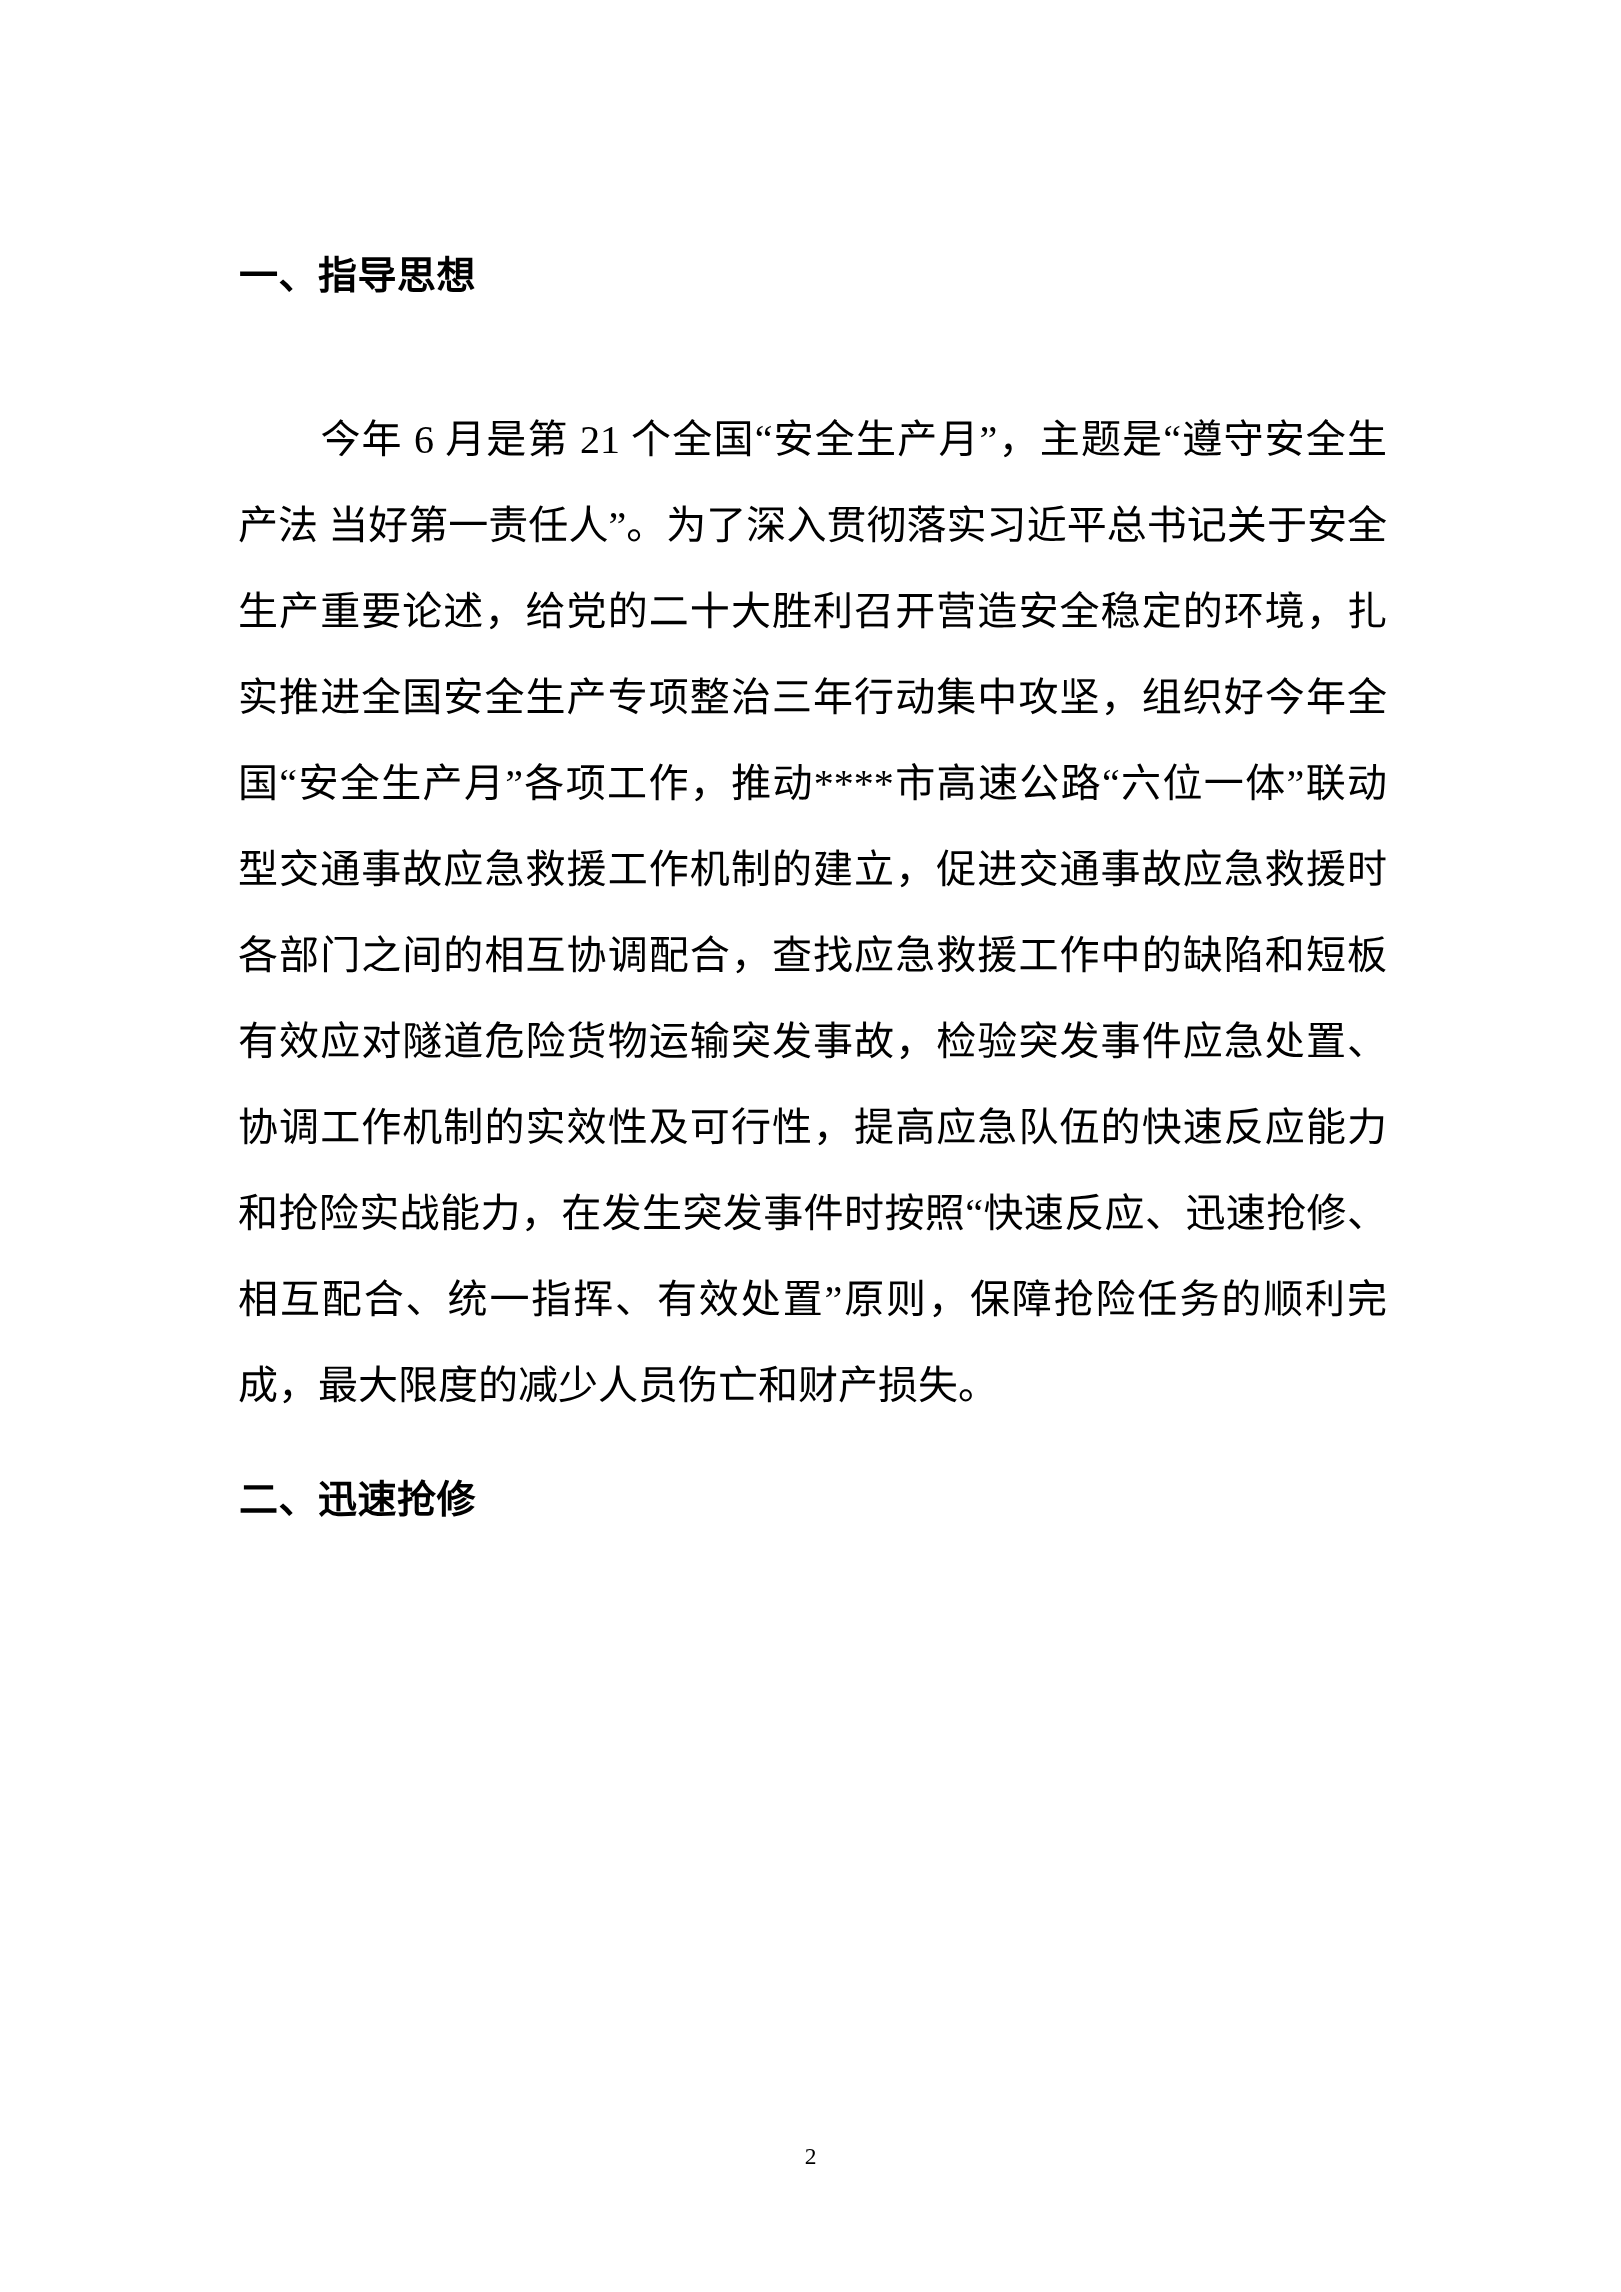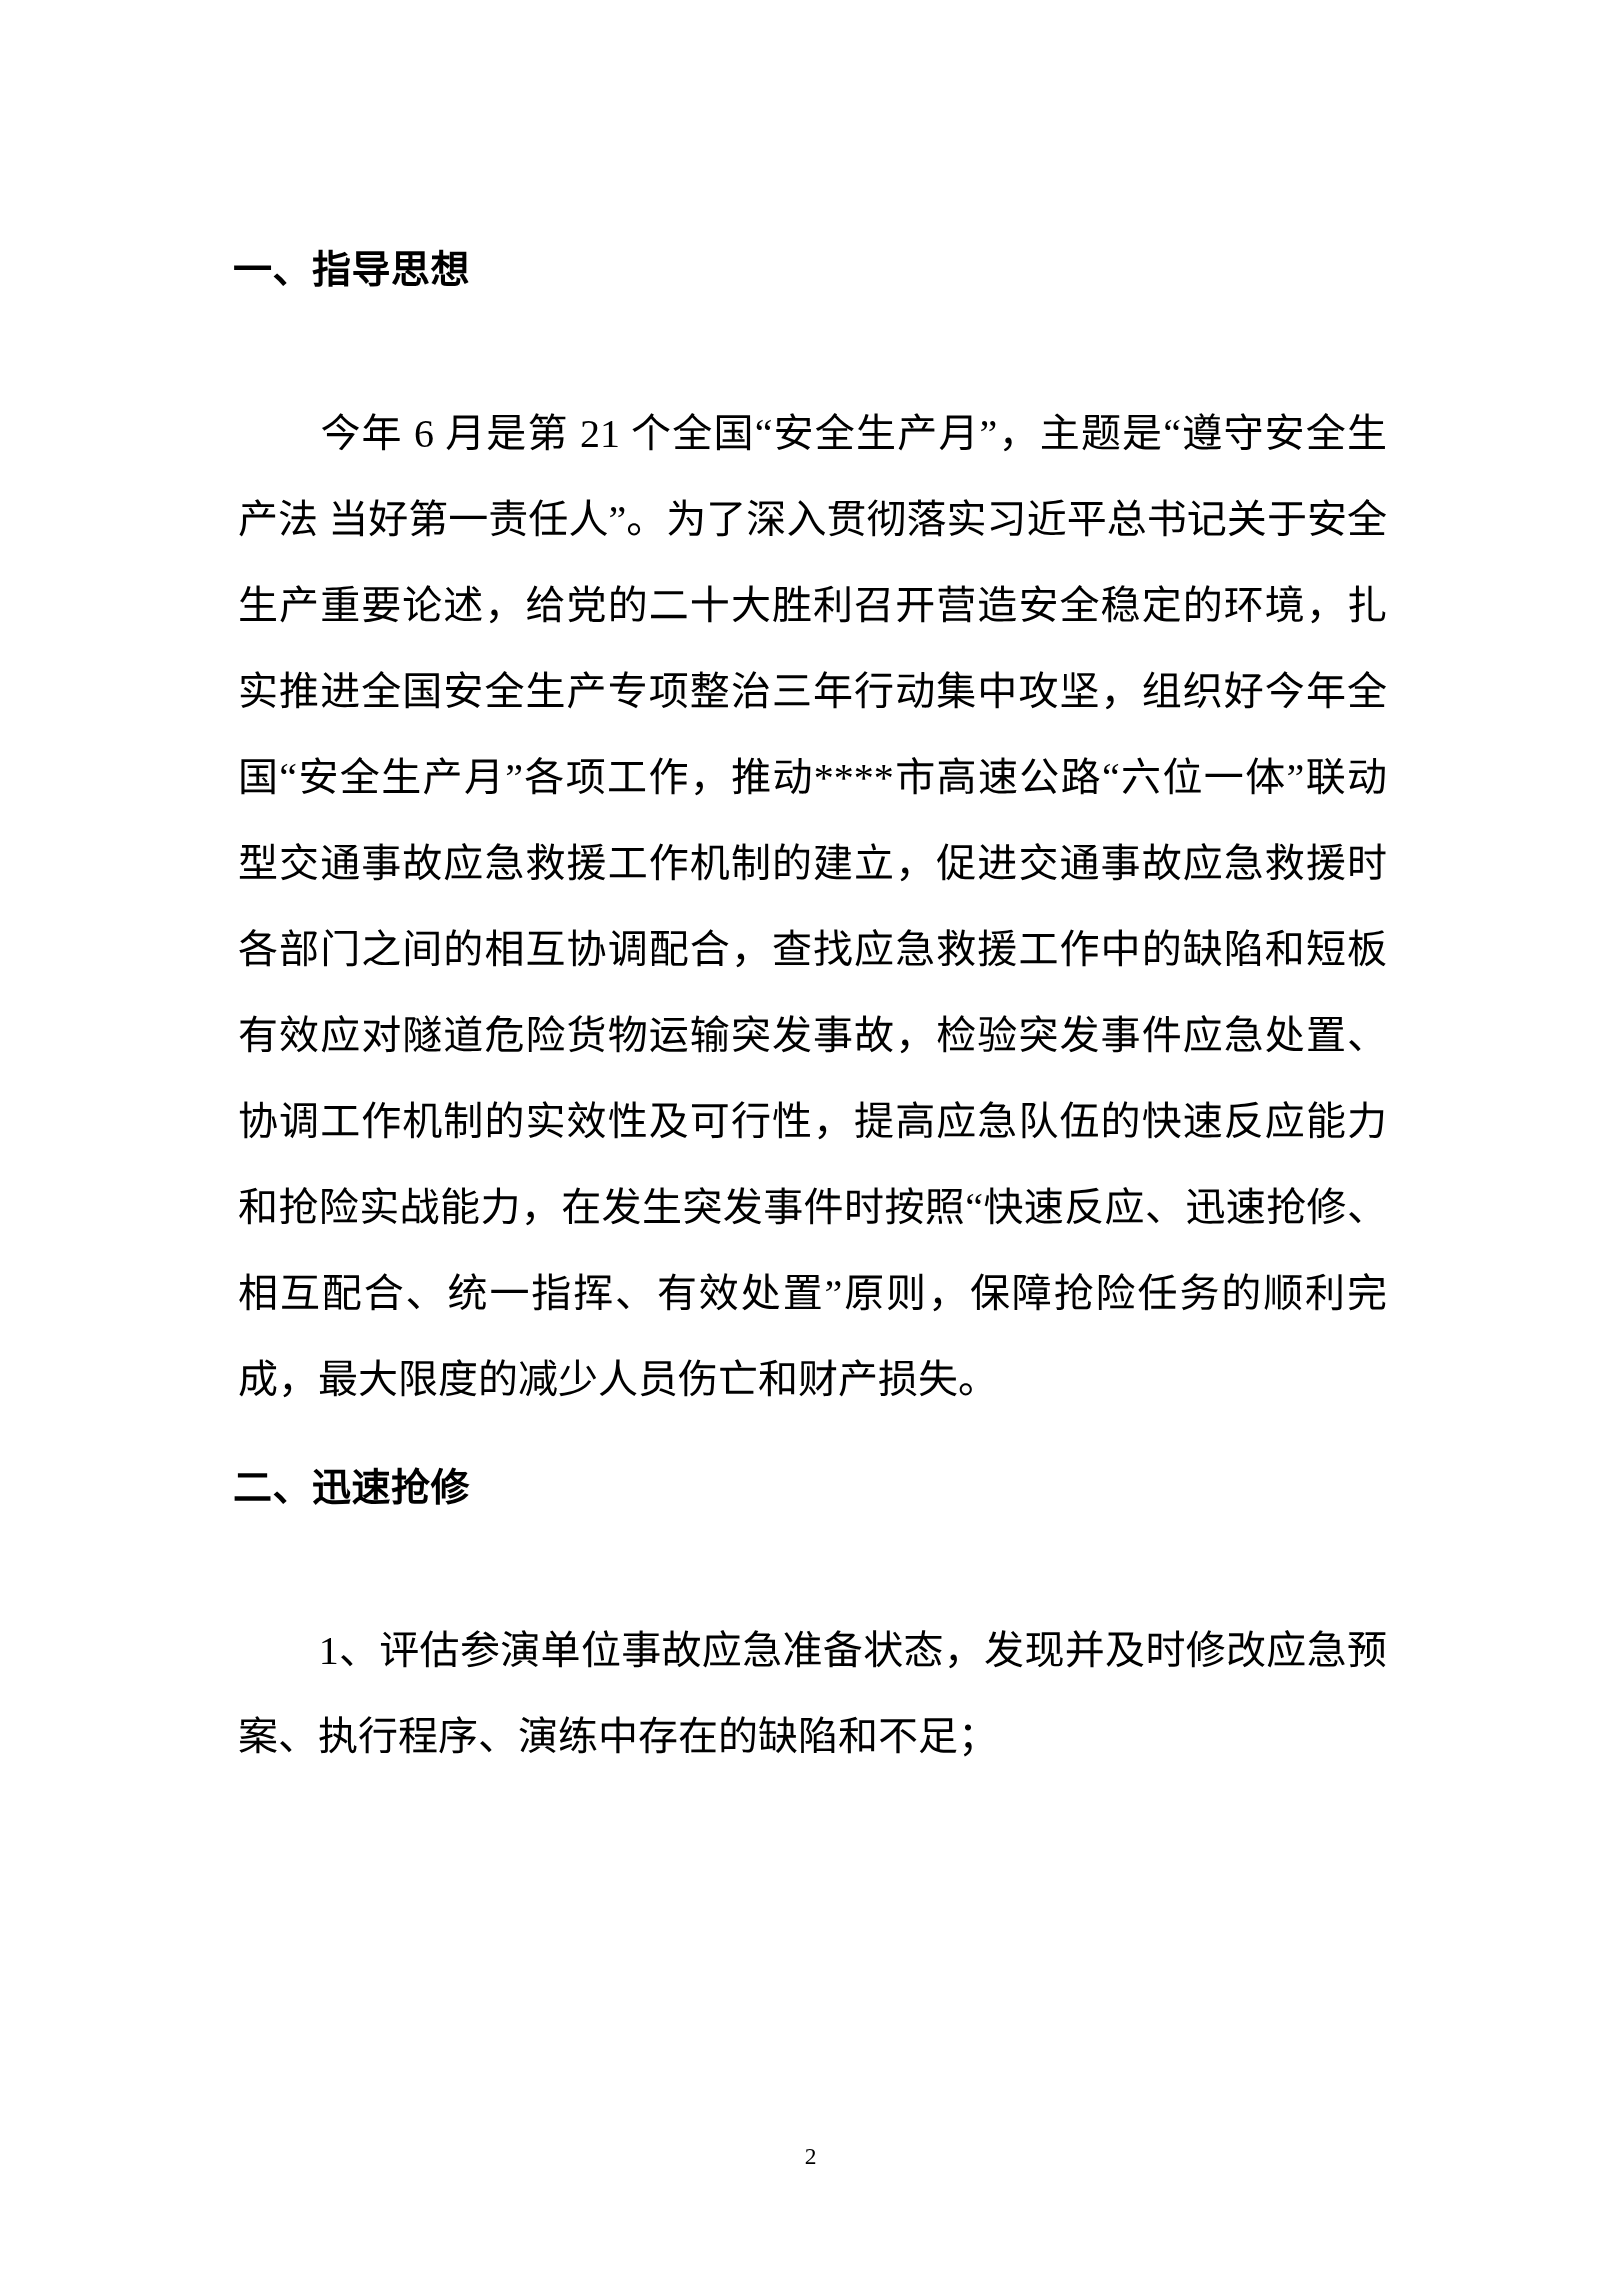--- a/index.html
+++ b/index.html
@@ -32,21 +32,21 @@
     width: 1159px;
   }
 
   
   .heading {
     font-family: "DejaVu Serif", "Liberation Serif", serif;
     font-weight: 700;
     font-size: 39px;
     line-height: 1.35;
     letter-spacing: 0.5px;
-    margin: 0;
+    margin: 6px;
     white-space: pre;
   }
 
   .heading-1 { margin-bottom: 0; }
 
   
   .para {
     font-family: Liberation Serif, serif;
     font-weight: 400;
     font-size: 40px;
@@ -87,20 +87,19 @@
     <div class="spacer-lg"></div>
 
     <p class="para">　　今年 6 月是第 21 个全国“安全生产月”，主题是“遵守安全生产法 当好第一责任人”。为了深入贯彻落实习近平总书记关于安全生产重要论述，给党的二十大胜利召开营造安全稳定的环境，扎实推进全国安全生产专项整治三年行动集中攻坚，组织好今年全国“安全生产月”各项工作，推动****市高速公路“六位一体”联动型交通事故应急救援工作机制的建立，促进交通事故应急救援时各部门之间的相互协调配合，查找应急救援工作中的缺陷和短板有效应对隧道危险货物运输突发事故，检验突发事件应急处置、协调工作机制的实效性及可行性，提高应急队伍的快速反应能力和抢险实战能力，在发生突发事件时按照“快速反应、迅速抢修、相互配合、统一指挥、有效处置”原则，保障抢险任务的顺利完成，最大限度的减少人员伤亡和财产损失。</p>
 
     <div class="spacer-sm"></div>
 
     <h2 class="heading heading-2">二、迅速抢修</h2>
 
     <div class="spacer-lg"></div>
 
-    <p class="para">　　1、评估参演单位事故应急准备状态，发现并及时修改应急预案、执行程序、演练中存在的缺陷和不足；</p>
 
   </div>
 
   <div class="footer">2</div>
 
 </div>
 
 
 </body></html>

